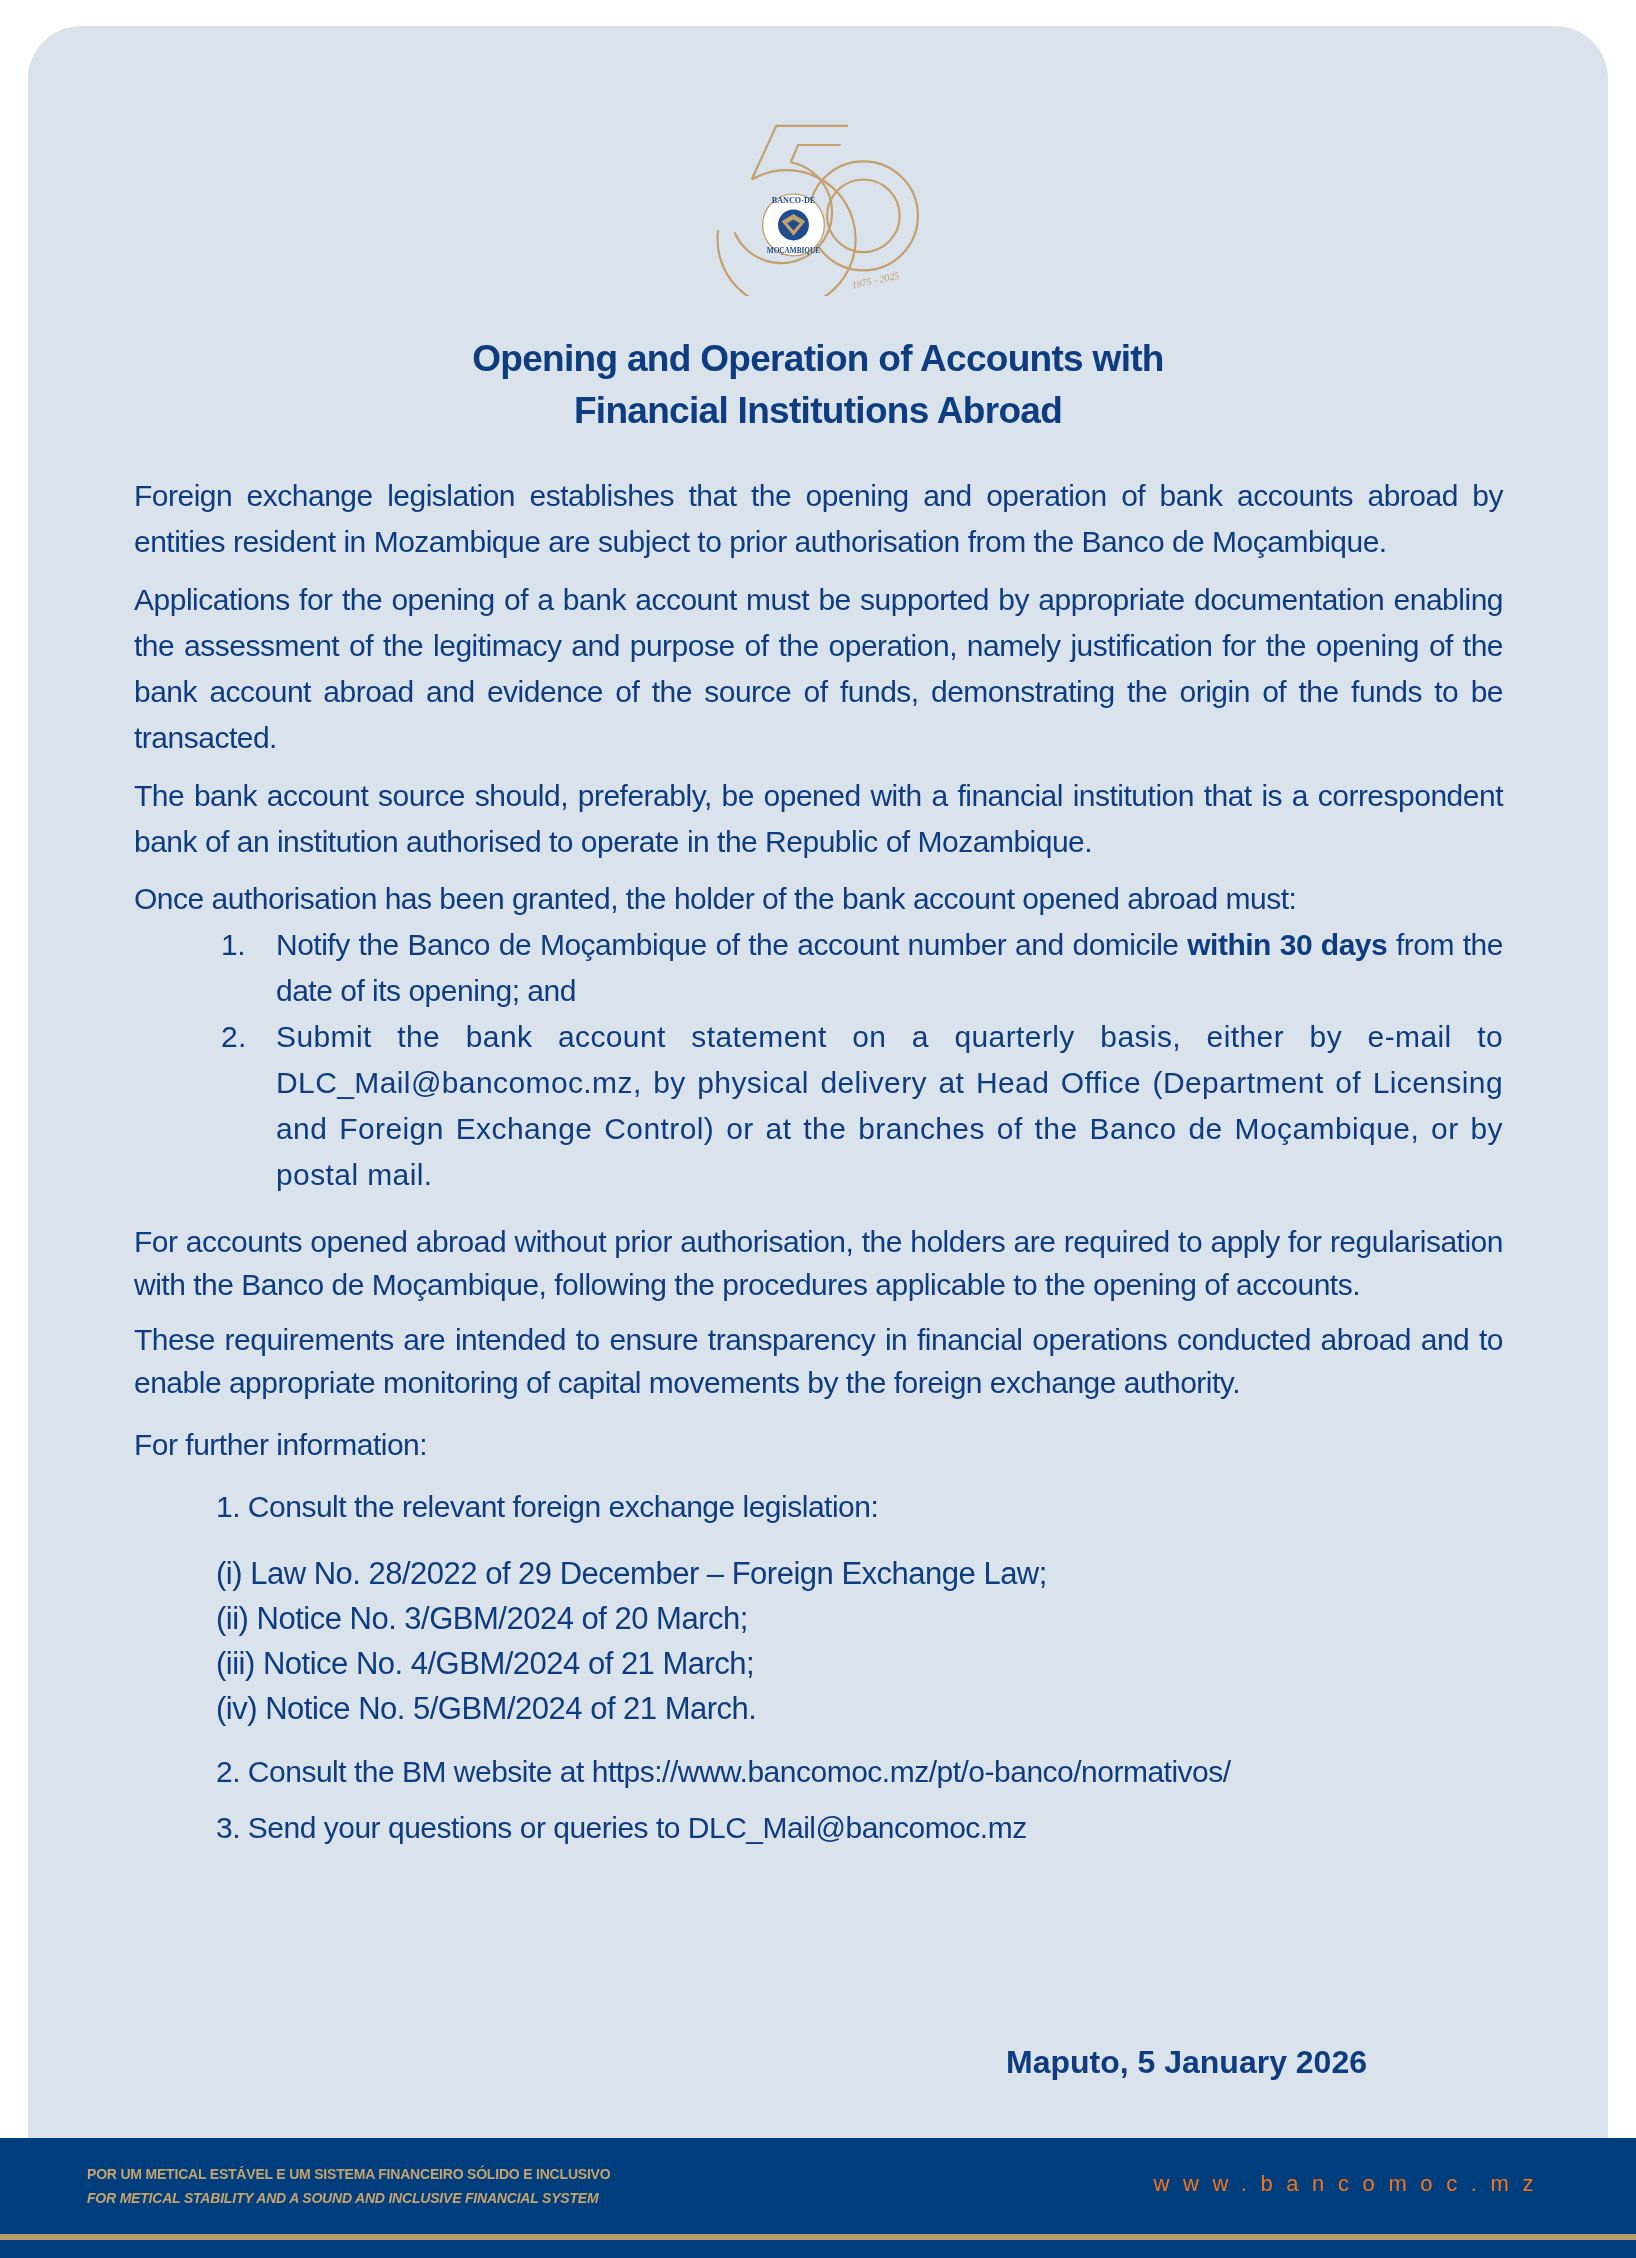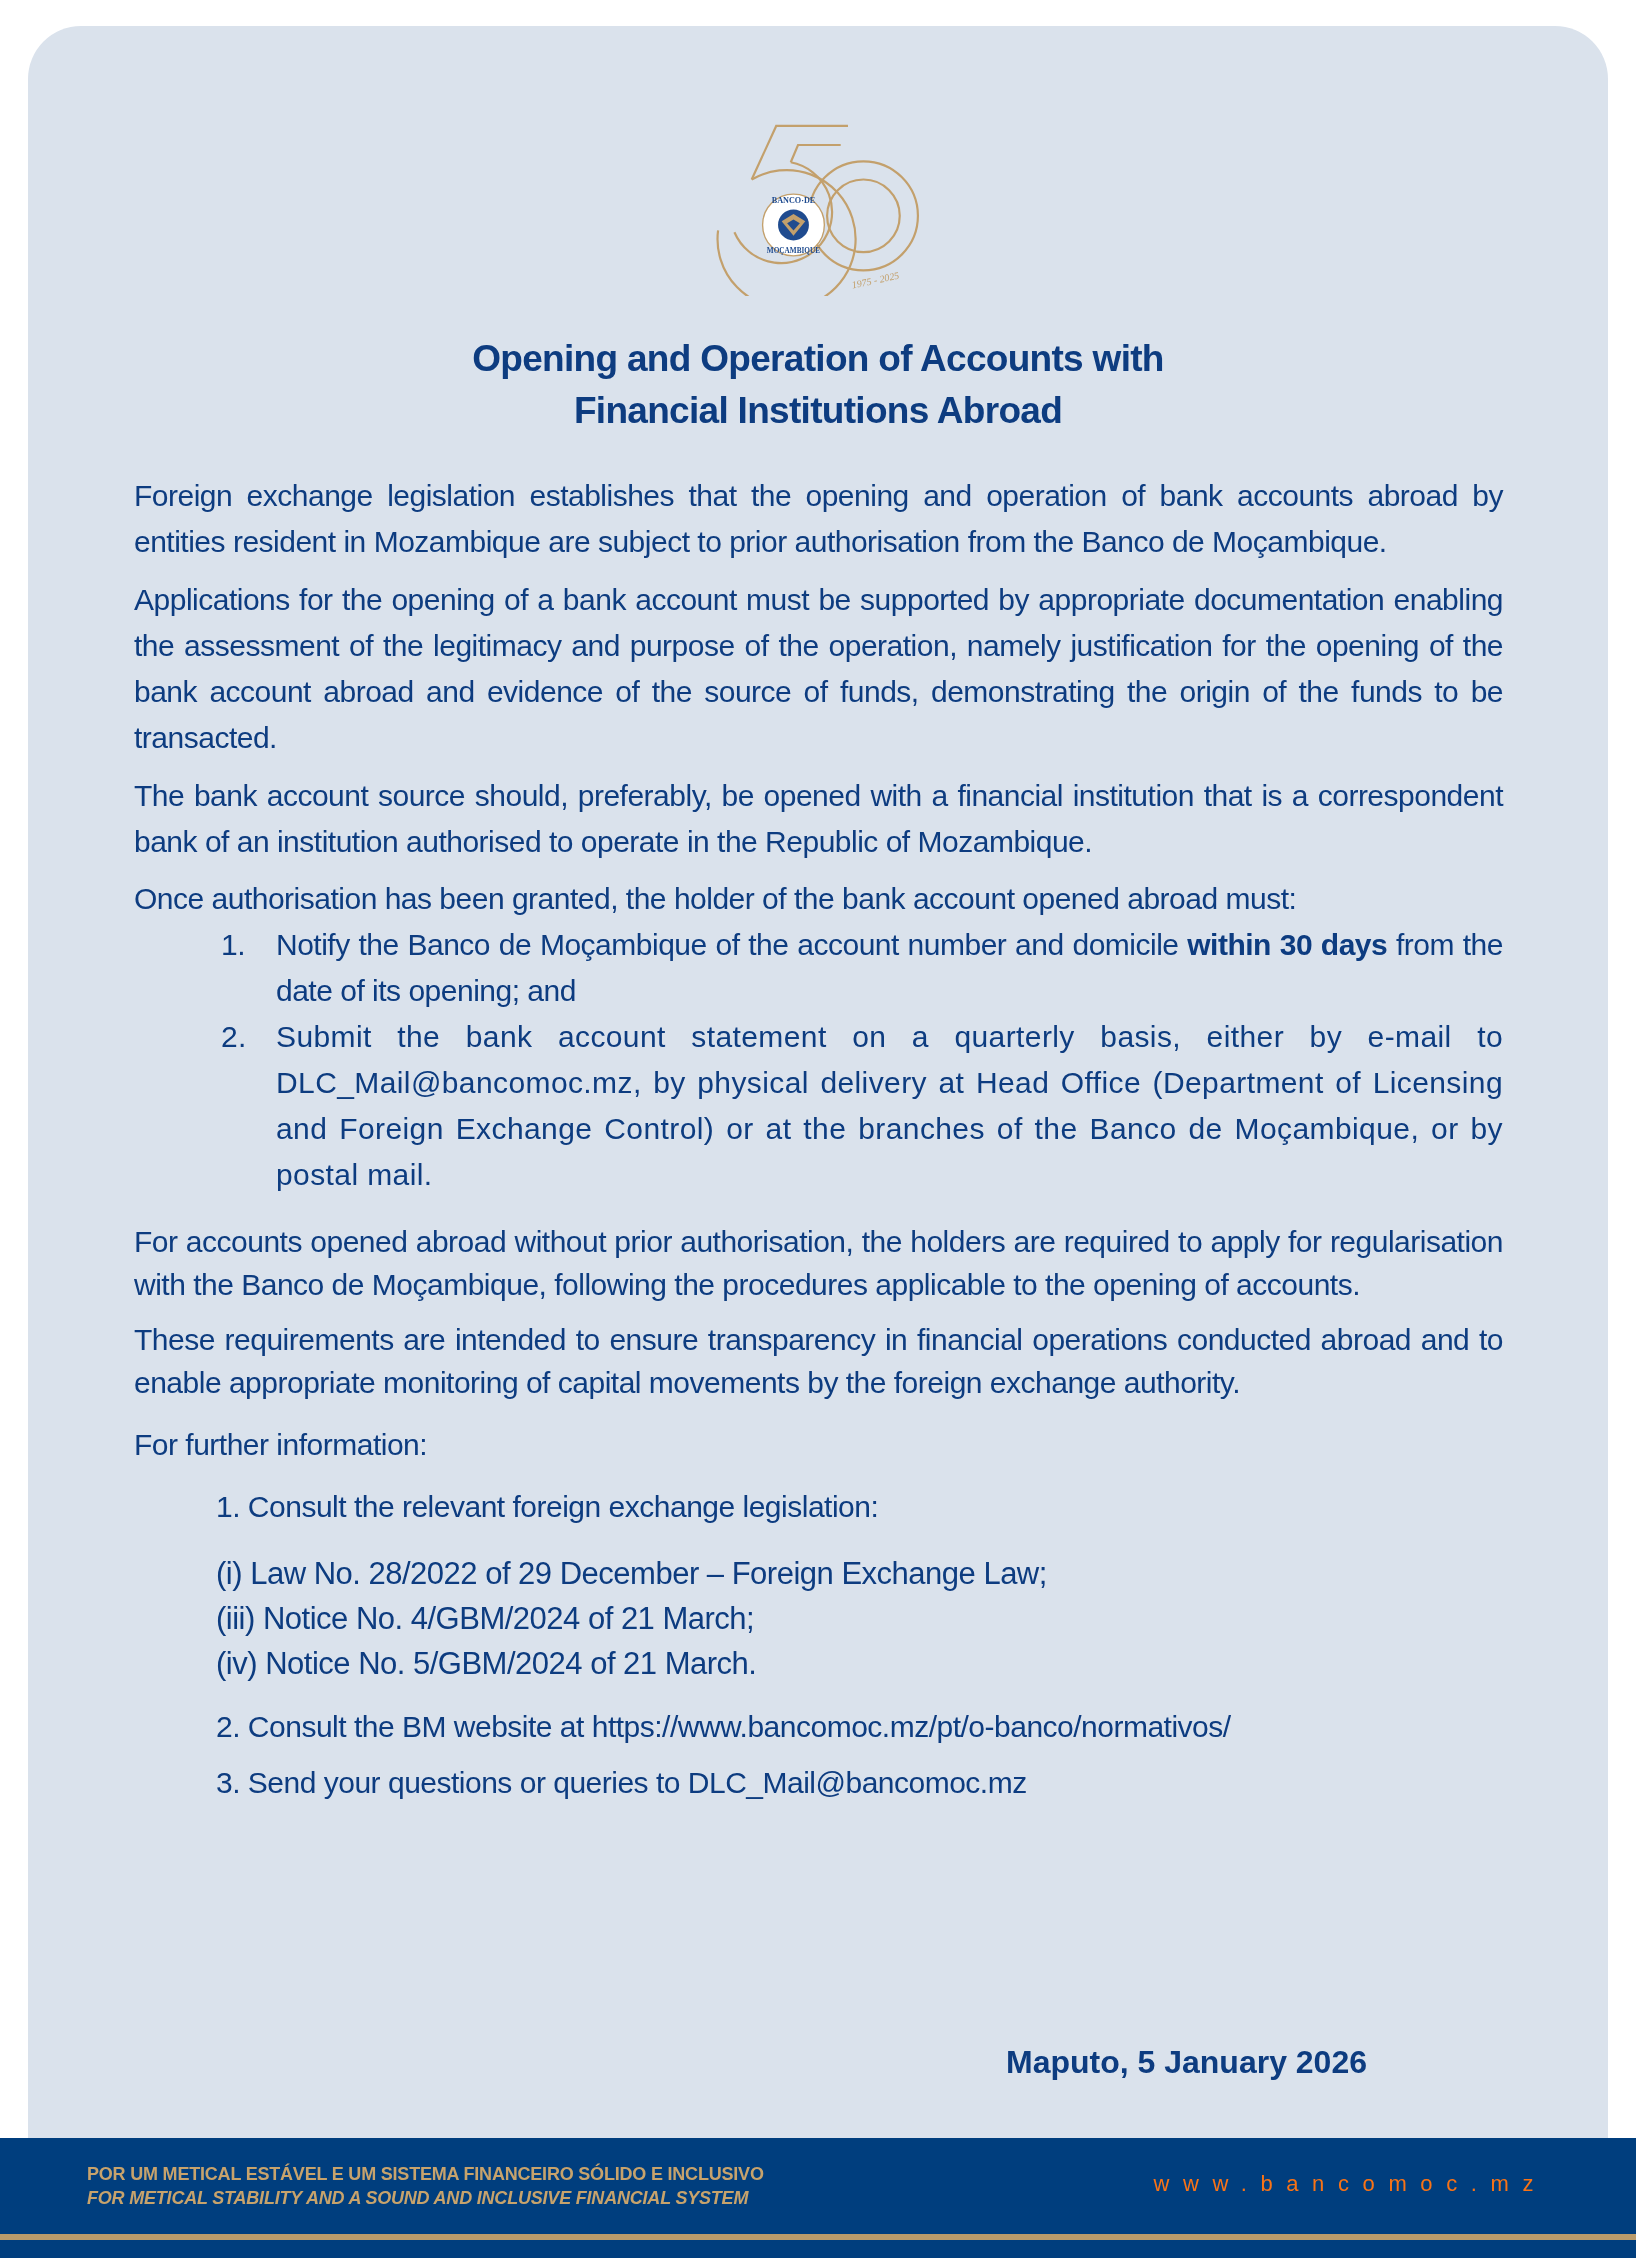--- a/index.html
+++ b/index.html
@@ -33,21 +33,21 @@
   .date {
     position: absolute; left: 0; width: 1367px; top: 2044px; text-align: right;
     font-weight: bold; font-size: 32px; color: #0d3c80;
   }
   .footer {
     position: absolute; left: 0; top: 2138px; width: 1636px; height: 120px; background: #003e7e;
   }
   .footer .stripe { position: absolute; left: 0; top: 96px; width: 1636px; height: 5.5px; background: #b99b6b; }
   .footer .slogan {
     position: absolute; left: 87px; top: 23.6px; color: #c7a36c; font-weight: bold;
-    font-size: 18px; line-height: 24.5px; letter-spacing: -0.2px;
+    font-size: 14px; line-height: 24.5px; letter-spacing: -0.2px;
   }
   .footer .slogan .en { font-style: italic; }
   .footer .web {
     position: absolute; right: 89px; top: 33px; color: #f97316; font-size: 22px; letter-spacing: 13.6px;
   }
   b { font-weight: bold; }
 </style>
 </head>
 <body>
 
@@ -96,20 +96,21 @@
       <span>Submit the bank account statement on a quarterly basis, either by e-mail to DLC_Mail@bancomoc.mz, by physical delivery at Head Office (Department of Licensing and Foreign Exchange Control) or at the branches of the Banco de Moçambique, or by postal mail.</span>
     </li>
   </ul>
   <p class="gap p-loose" style="margin-top:22px !important;">For accounts opened abroad without prior authorisation, the holders are required to apply for regularisation with the Banco de Moçambique, following the procedures applicable to the opening of accounts.</p>
   <p class="gap p-loose">These requirements are intended to ensure transparency in financial operations conducted abroad and to enable appropriate monitoring of capital movements by the foreign exchange authority.</p>
 
   <p class="gap" style="margin-top:18px !important;">For further information:</p>
   <div class="further-item" style="margin-top:11px; line-height:55px;">1. Consult the relevant foreign exchange legislation:</div>
   <div class="sub-group">
     <div class="sub-item">(i) Law No. 28/2022 of 29 December – Foreign Exchange Law;</div>
+    <div class="sub-item">(ii) Notice No. 3/GBM/2024 of 20 March;</div>
     <div class="sub-item">(iii) Notice No. 4/GBM/2024 of 21 March;</div>
     <div class="sub-item">(iv) Notice No. 5/GBM/2024 of 21 March.</div>
   </div>
   <div class="further-item" style="margin-top:12.7px; line-height:56px;">2. Consult the BM website at https://www.bancomoc.mz/pt/o-banco/normativos/</div>
   <div class="further-item" style="line-height:56px;">3. Send your questions or queries to DLC_Mail@bancomoc.mz</div>
 </div>
 
 <div class="date">Maputo, 5 January 2026</div>
 
 <div class="footer">

